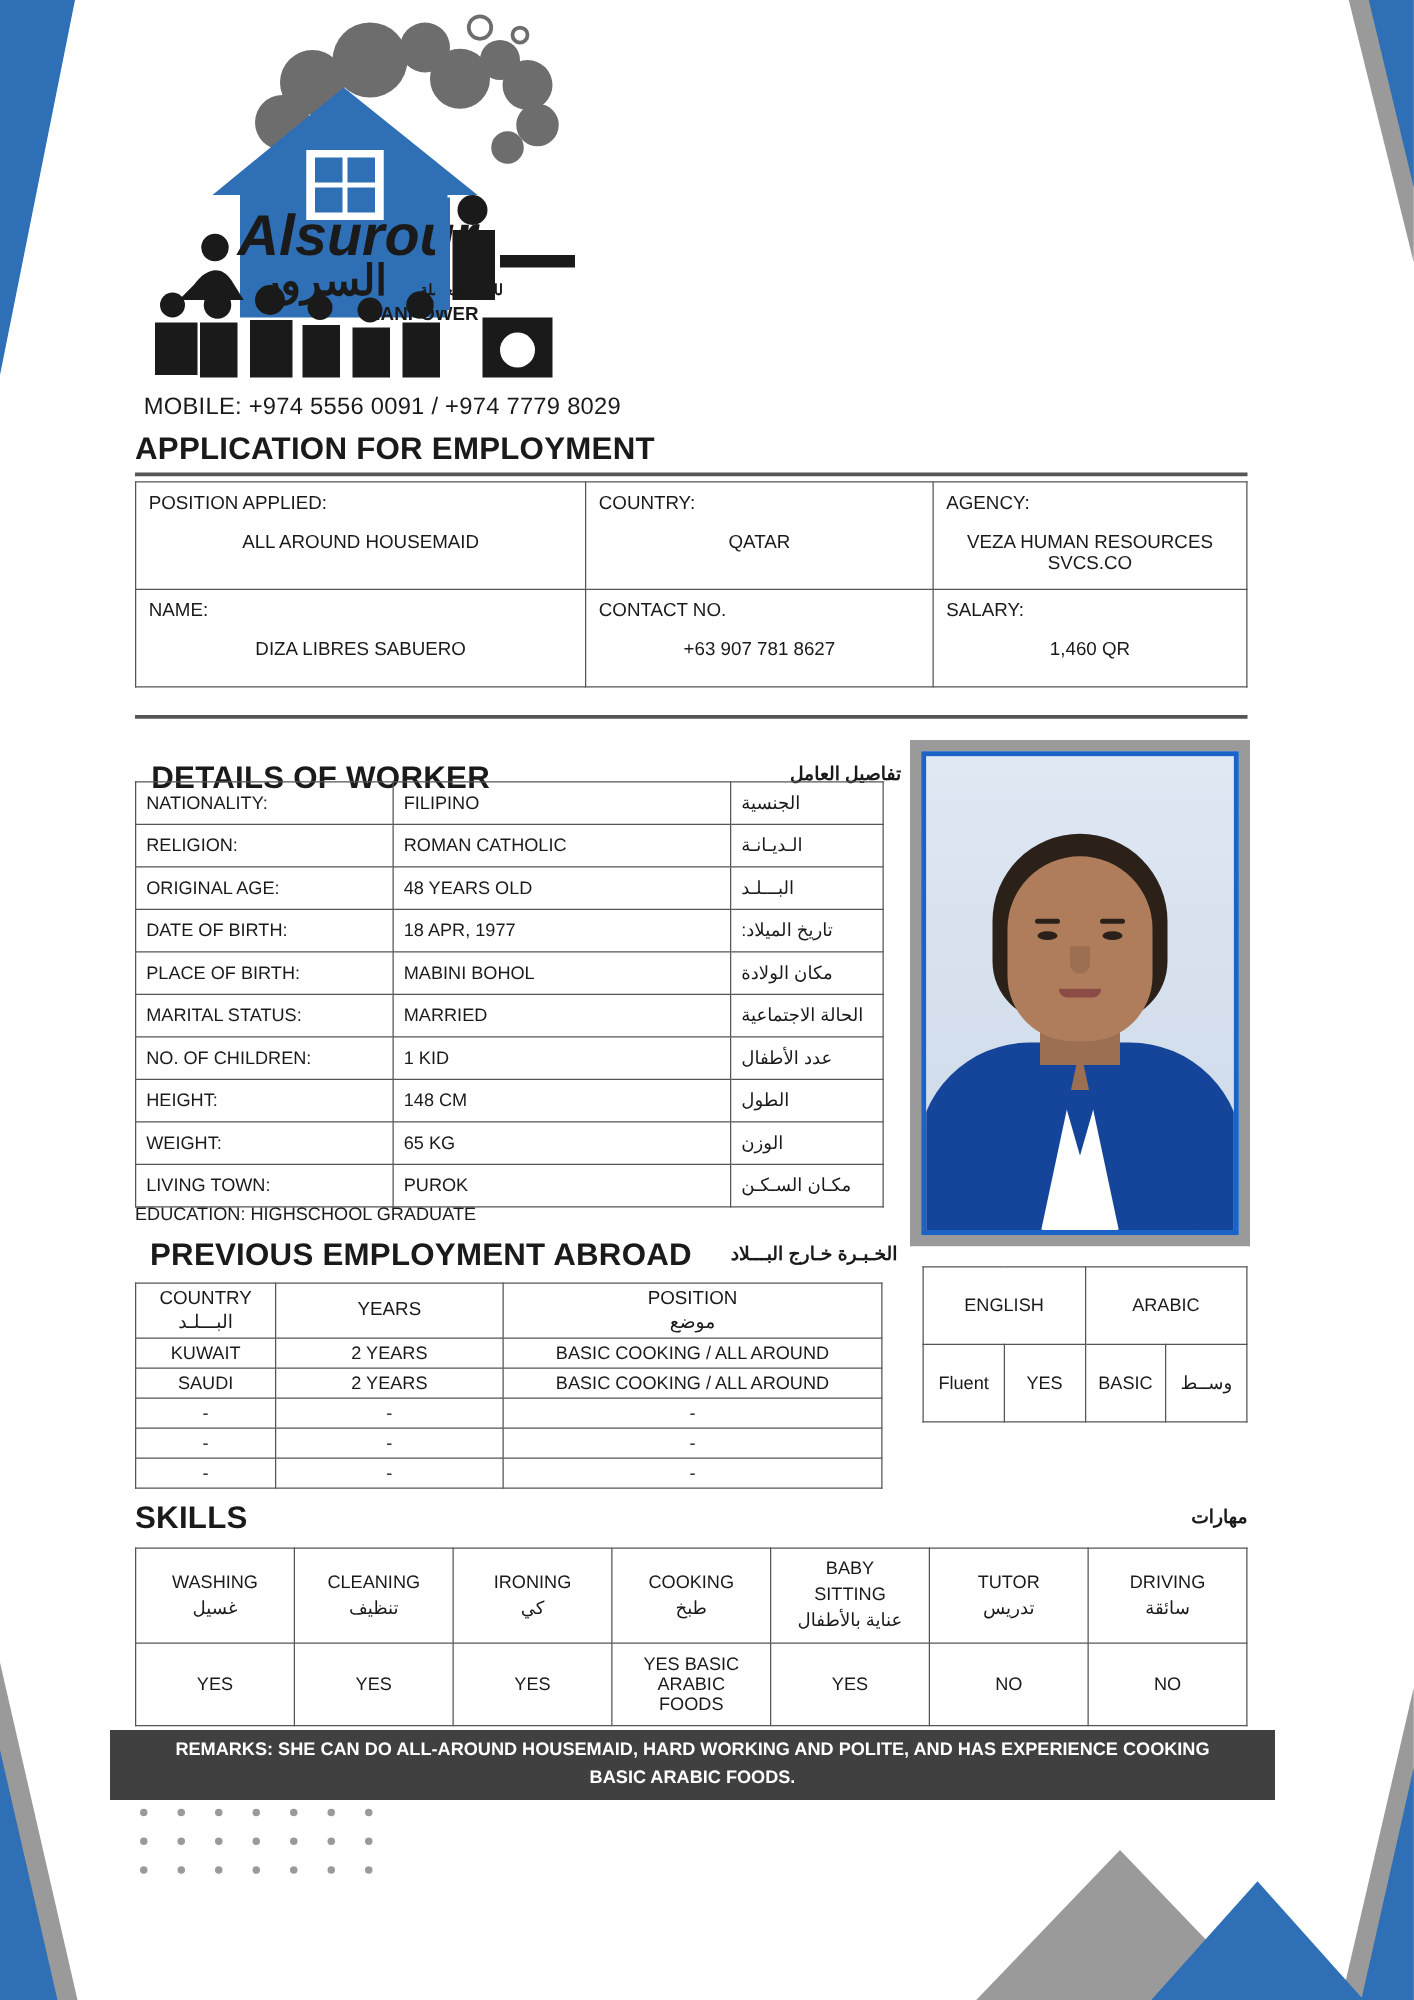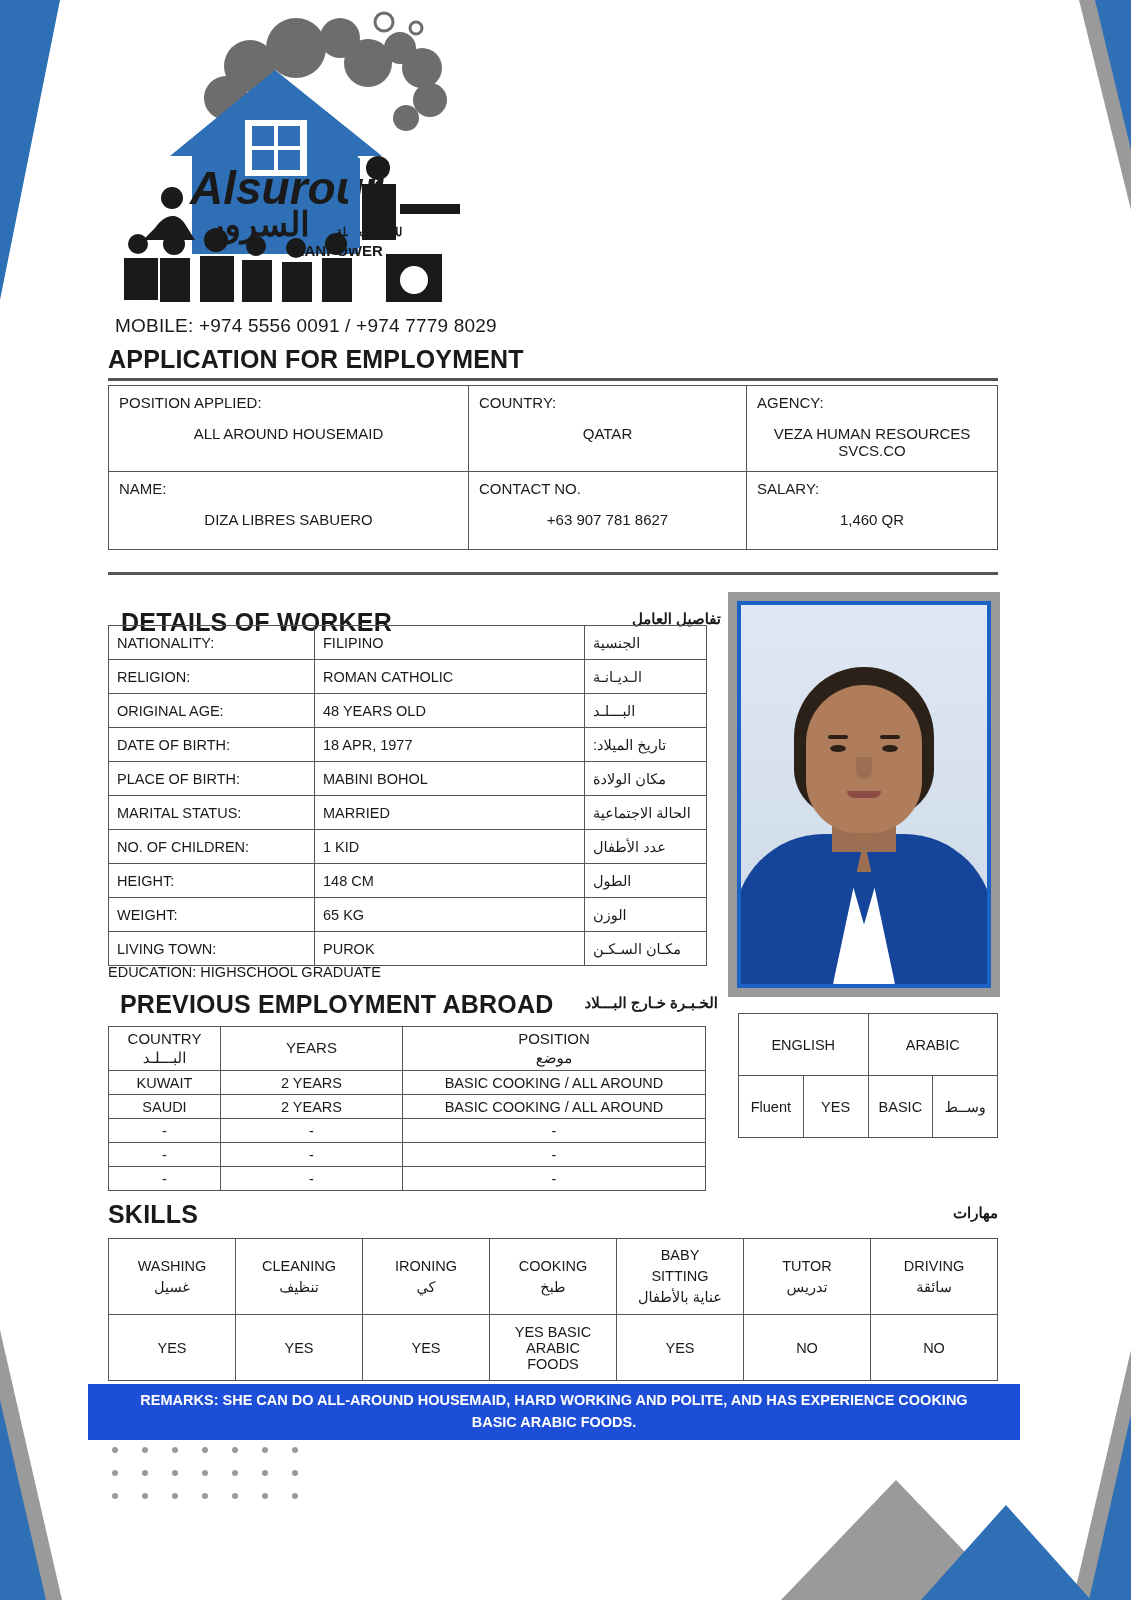--- a/index.html
+++ b/index.html
@@ -200,21 +200,21 @@
   }
   .skills-table td{
     border:1px solid #555; text-align:center; font-size:14.5px; padding:6px 18px;
   }
   .skills-table tr.head td{ height:64px; line-height:1.45;}
   .skills-table tr.body td{ height:66px;}
 
   
   .remarks{
     position:absolute; left:88px; top:1384px; width:932px; min-height:50px;
-    background:#1d4ed8; color:#ffffff; font-weight:bold; font-size:14.5px;
+    background:#404040; color:#ffffff; font-weight:bold; font-size:14.5px;
     display:flex; align-items:center; justify-content:center; text-align:center;
     padding:6px 40px; line-height:1.5;
   }
 </style>
 </head>
 <body>
 
 <div class="corner-tl-blue"></div>
 <div class="corner-tr-grey"></div>
 <div class="corner-tr-blue"></div>

